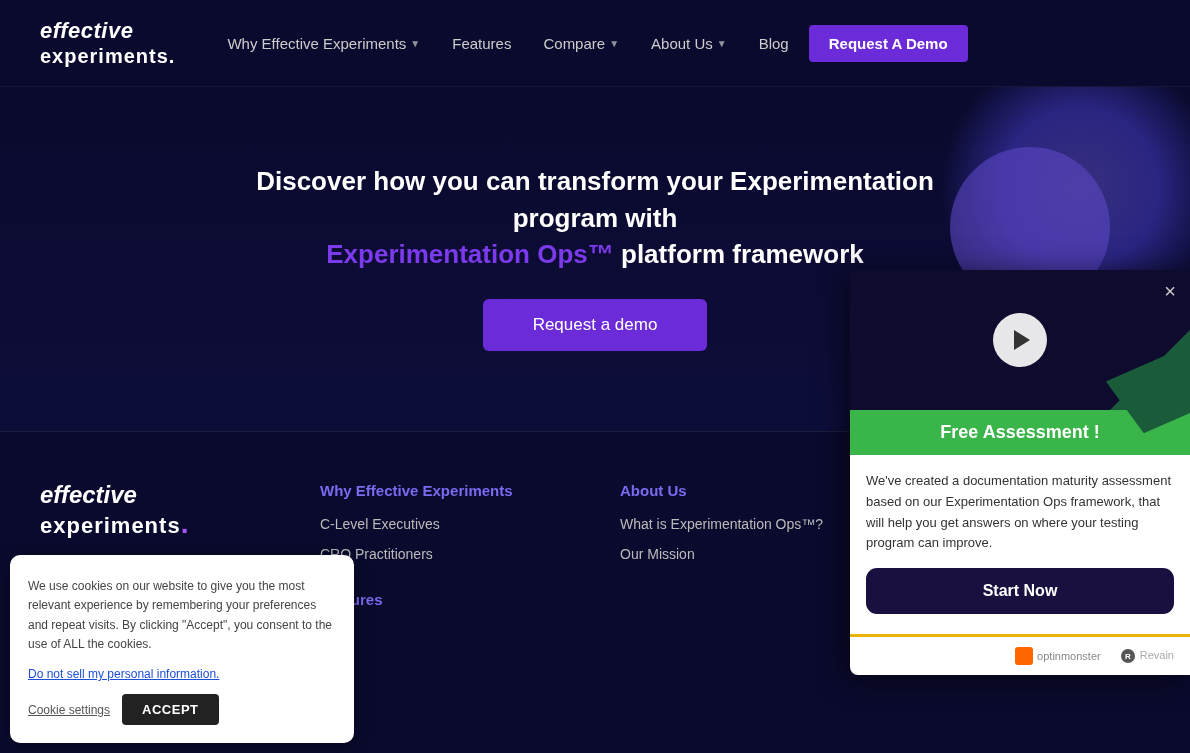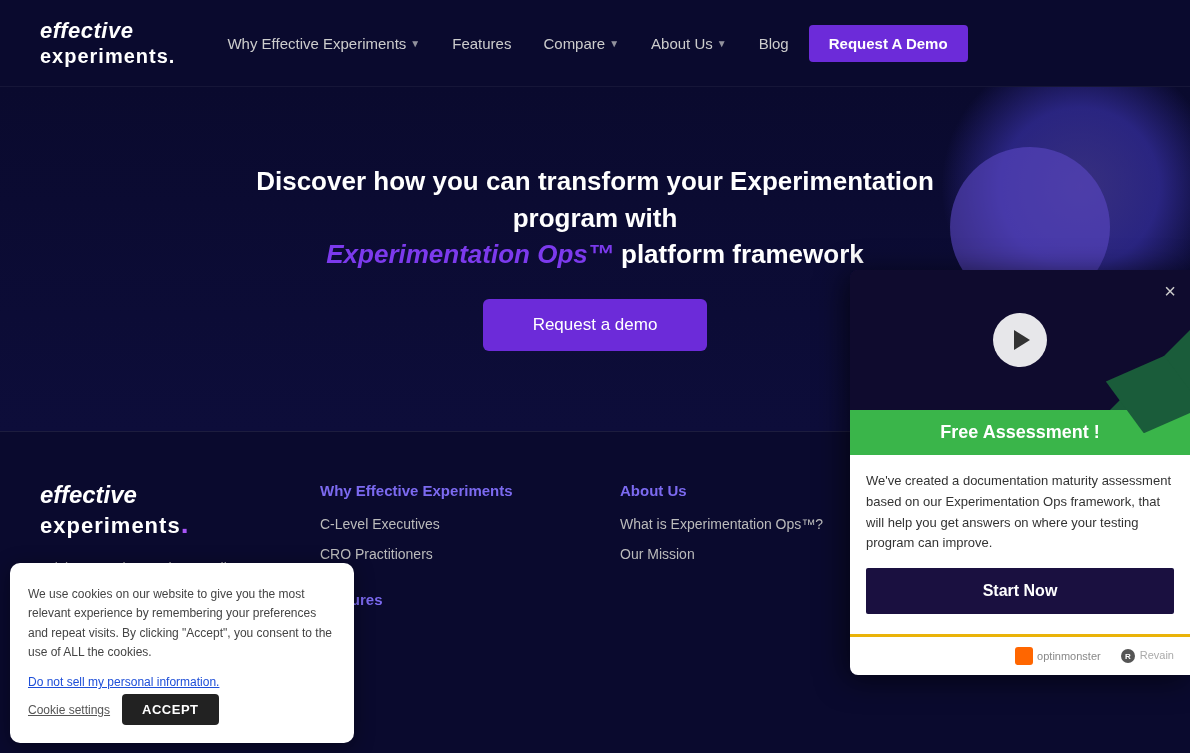--- a/index.html
+++ b/index.html
@@ -104,21 +104,20 @@
     .hero h2 {
       font-size: 26px;
       font-weight: 600;
       color: #fff;
       max-width: 700px;
       margin: 16px auto 8px;
       line-height: 1.4;
     }
     .hero h2 .highlight {
       color: #7c3aed;
-      font-style: italic;
     }
     .hero-btn {
       display: inline-block;
       background: #6c2bd9;
       color: #fff;
       padding: 16px 50px;
       border-radius: 6px;
       font-size: 17px;
       font-weight: 500;
       text-decoration: none;
@@ -199,21 +198,21 @@
     }
     .cookie-banner a {
       color: #1d4ed8;
       font-size: 12px;
       text-decoration: underline;
     }
     .cookie-btns {
       display: flex;
       align-items: center;
       gap: 12px;
-      margin-top: 4px;
+      margin-top: 12px;
     }
     .cookie-settings-btn {
       background: none;
       border: none;
       color: #555;
       font-size: 12px;
       cursor: pointer;
       text-decoration: underline;
     }
     .cookie-accept-btn {
@@ -315,21 +314,21 @@
     .modal-start-btn {
       display: block;
       width: 100%;
       background: #1a1040;
       color: #fff;
       border: none;
       padding: 14px;
       font-size: 16px;
       font-weight: 600;
       cursor: pointer;
-      border-radius: 2px;
+      border-radius: 11px;
       text-align: center;
     }
     .modal-footer {
       background: #fff;
       padding: 10px 16px;
       display: flex;
       align-items: center;
       justify-content: flex-end;
       border-top: 3px solid #eab308;
     }

